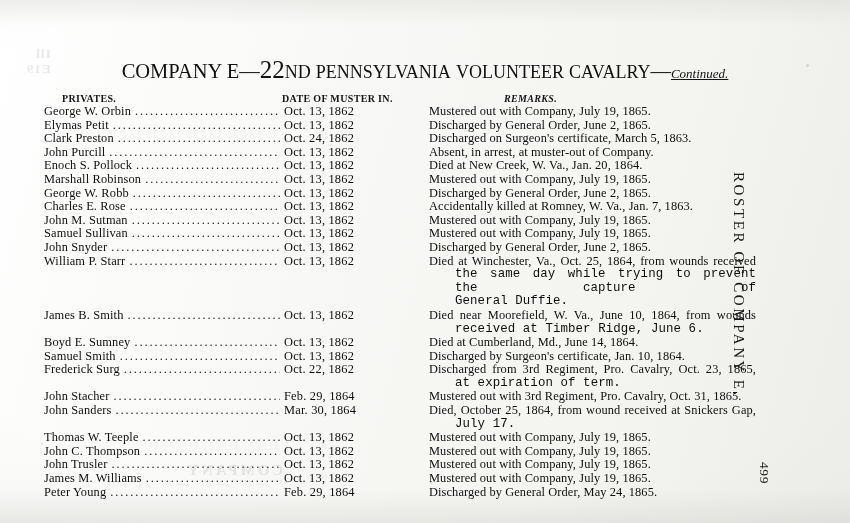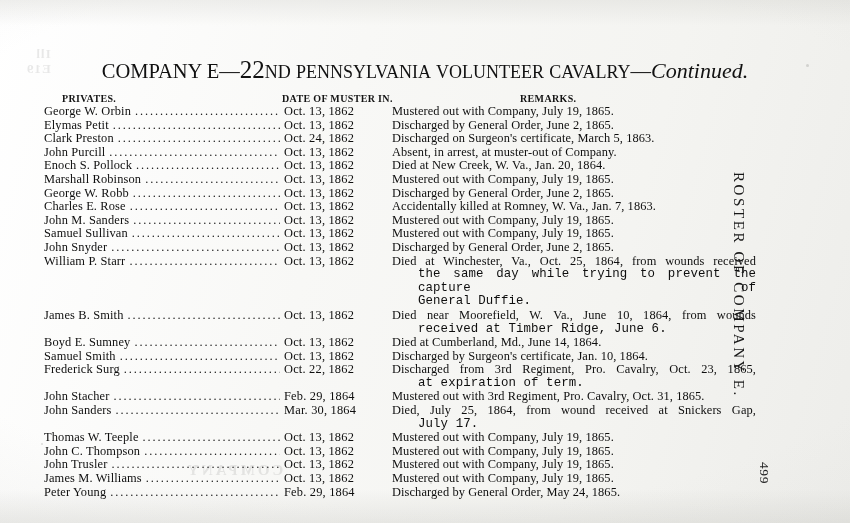--- a/index.html
+++ b/index.html
@@ -63,35 +63,36 @@
     white-space: nowrap;
   }
   #title .caps { font-size: 20.5px; }
   #title .smallcaps {
     font-size: 25px;
     font-variant: small-caps;
     text-transform: lowercase;
   }
   #title .cont {
     font-style: italic;
-    font-size: 22px;
+    font-size: 13px;
+    text-decoration: underline;
   }
 
   
   .colhead {
     position: absolute;
     color: #141414;
     font-size: 10px;
     font-weight: bold;
     letter-spacing: 0.35px;
     white-space: nowrap;
   }
   #head-privates { left: 62px; top: 93px; }
   #head-date     { left: 282px; top: 93px; }
-  #head-remarks  { left: 520px; top: 93px; }
+  #head-remarks  { left: 504px; top: 93px; font-style: italic; }
 
   
   #roster {
     position: absolute;
     left: 44px;
     top: 105px;
     width: 712px;
     border-collapse: collapse;
     color: #0e0e0e;
   }
@@ -129,21 +130,21 @@
     width: 108px;
     white-space: nowrap;
     letter-spacing: 0.2px;
     padding-left: 2px;
   }
   td.c-remarks {
     width: 364px;
     text-align: justify;
     letter-spacing: 0.1px;
   }
-  .rmk-line { display: block; }
+  .rmk-line { display: block; margin-left: 37px; }
   .rmk-line.wrap {
     padding-left: 26px;
     font-family: Liberation Mono, monospace;
   }
   .rmk-line.justify {
     text-align: justify;
     text-align-last: justify;
   }
   tr.gap-before td { padding-top: 9px; }
 
@@ -300,21 +301,21 @@
             </span>
           </td>
           <td class="c-date">Oct. 13, 1862</td>
           <td class="c-remarks">
             <span class="rmk-line">Accidentally killed at Romney, W. Va., Jan. 7, 1863.</span>
           </td>
         </tr>
         <tr>
           <td class="c-name">
             <span class="name-row">
-              <span class="name-txt">John M. Sanders</span>
+              <span class="name-txt">John M. Sutman</span>
               <span class="leader">...........................................................</span>
             </span>
           </td>
           <td class="c-date">Oct. 13, 1862</td>
           <td class="c-remarks">
             <span class="rmk-line">Mustered out with Company, July 19, 1865.</span>
           </td>
         </tr>
         <tr>
           <td class="c-name">
@@ -418,21 +419,21 @@
         </tr>
         <tr>
           <td class="c-name">
             <span class="name-row">
               <span class="name-txt">John Sanders</span>
               <span class="leader">...........................................................</span>
             </span>
           </td>
           <td class="c-date">Mar. 30, 1864</td>
           <td class="c-remarks">
-            <span class="rmk-line justify">Died, July 25, 1864, from wound received at Snickers Gap,</span>
+            <span class="rmk-line justify">Died, October 25, 1864, from wound received at Snickers Gap,</span>
             <span class="rmk-line wrap">July 17.</span>
           </td>
         </tr>
         <tr class="gap-before">
           <td class="c-name">
             <span class="name-row">
               <span class="name-txt">Thomas W. Teeple</span>
               <span class="leader">...........................................................</span>
             </span>
           </td>

